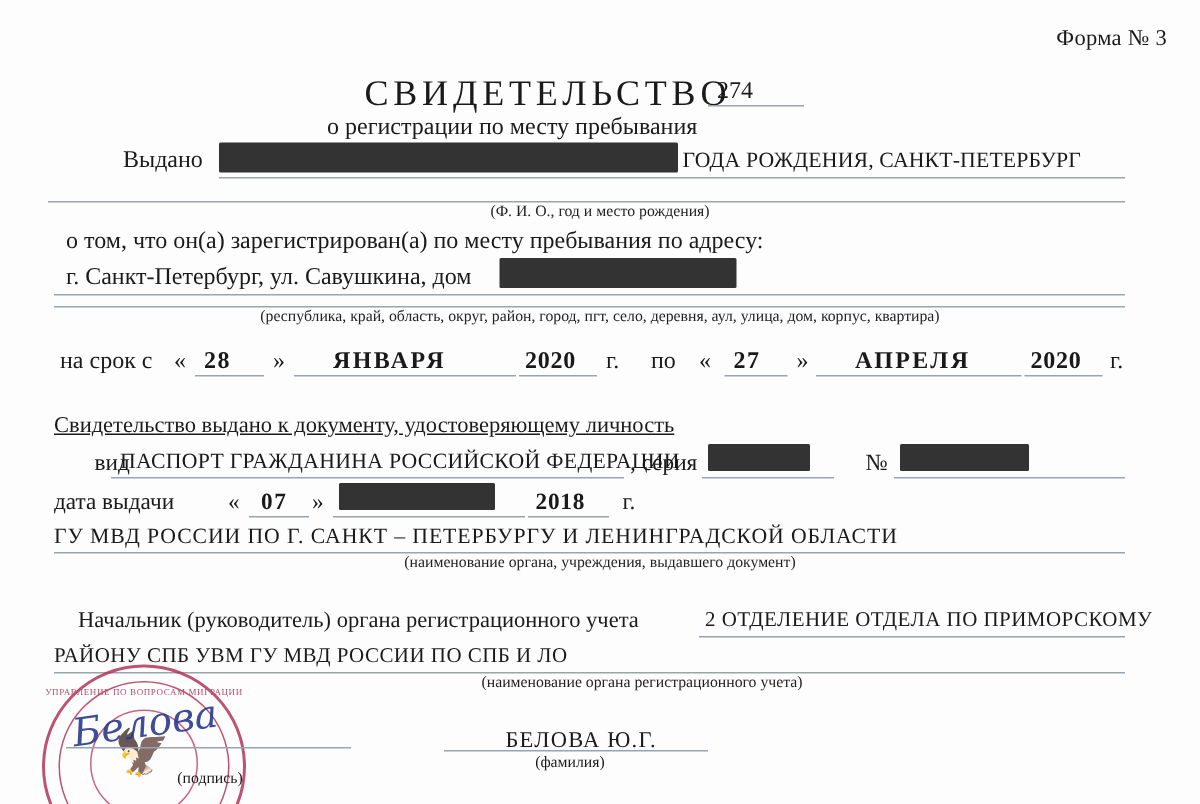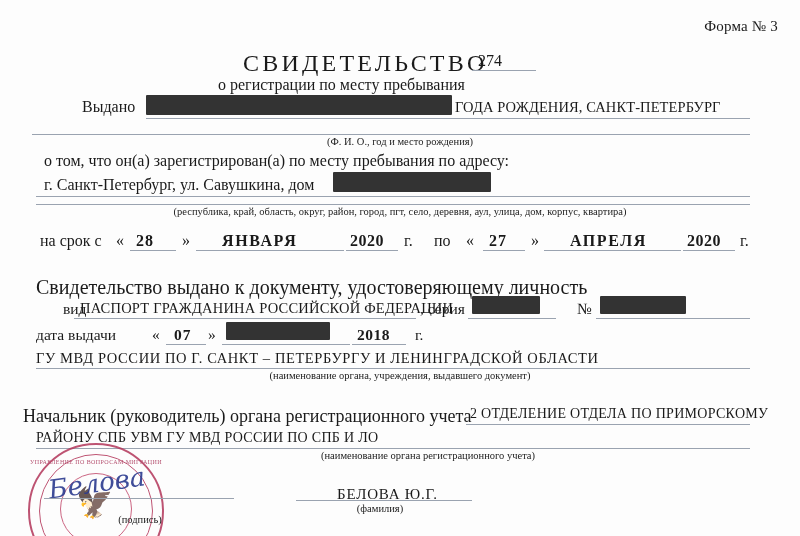--- a/index.html
+++ b/index.html
@@ -66,29 +66,29 @@
   .issued-tail {
     top: 99px; left: 455px;
     font-size: 14.5px;
     letter-spacing: .1px;
   }
   .fio-hint { top: 136px; left: 0; width: 800px; }
   .about-line { top: 152px; left: 44px; font-size: 16px; }
   .addr-line { top: 176px; left: 44px; font-size: 16px; }
   .addr-hint { top: 206px; left: 0; width: 800px; }
   .term-row { top: 232px; font-size: 16px; }
-  .doc-line1 { top: 276px; left: 36px; font-size: 20px; }
+  .doc-line1 { top: 276px; left: 36px; font-size: 15px; text-decoration: underline; }
   .vid-label { top: 300px; left: 36px; font-size: 15.5px; margin-left: 27px; }
   .vid-value { top: 300px; left: 80px; font-size: 14.5px; letter-spacing: .2px; }
   .seriya { top: 300px; left: 420px; font-size: 15.5px; }
   .numero { top: 300px; left: 577px; font-size: 15.5px; }
   .date-label { top: 326px; left: 36px; font-size: 15.5px; }
   .organ-line { top: 350px; left: 36px; font-size: 14.5px; letter-spacing: .6px; }
   .organ-hint { top: 370px; left: 0; width: 800px; }
-  .chief-line { top: 406px; left: 23px; font-size: 18px; }
+  .chief-line { top: 406px; left: 52px; font-size: 15px; }
   .chief-val { top: 406px; left: 470px; font-size: 14px; letter-spacing: .3px; }
   .chief-line2 { top: 430px; left: 36px; font-size: 14px; letter-spacing: .3px; }
   .organ-reg-hint { top: 450px; left: 0; width: 800px; margin-left: 28px; }
   .sign-hint { top: 500px; left: 60px; width: 160px; font-size: 10.5px; text-align: center; margin-top: 14px; }
   .surname { top: 486px; left: 337px; font-size: 15px; letter-spacing: .8px; }
   .surname-hint { top: 503px; left: 300px; width: 160px; font-size: 10.5px; text-align: center; }
 
   .term-from { left: 40px; }
   .term-q1 { left: 116px; }
   .term-day1 { left: 136px; font-weight: 700; letter-spacing: 1px; }

